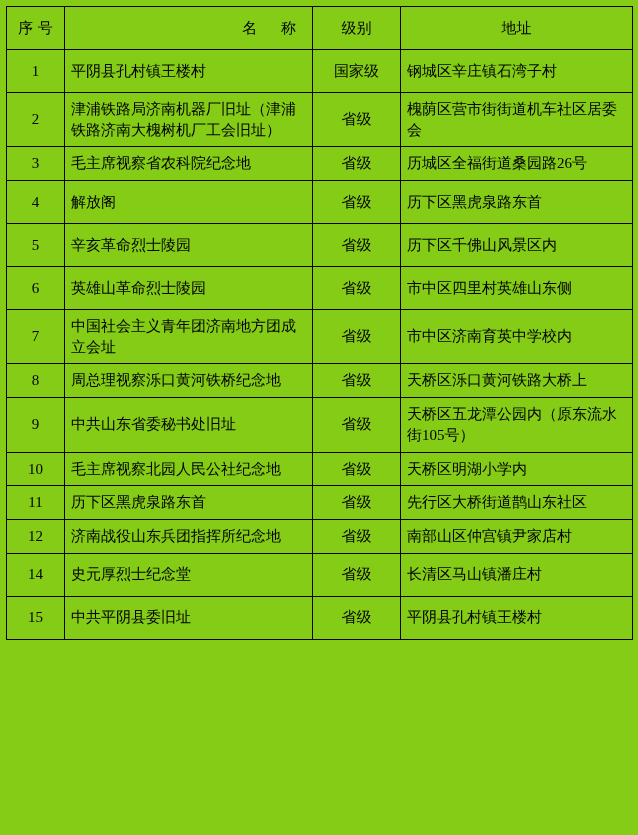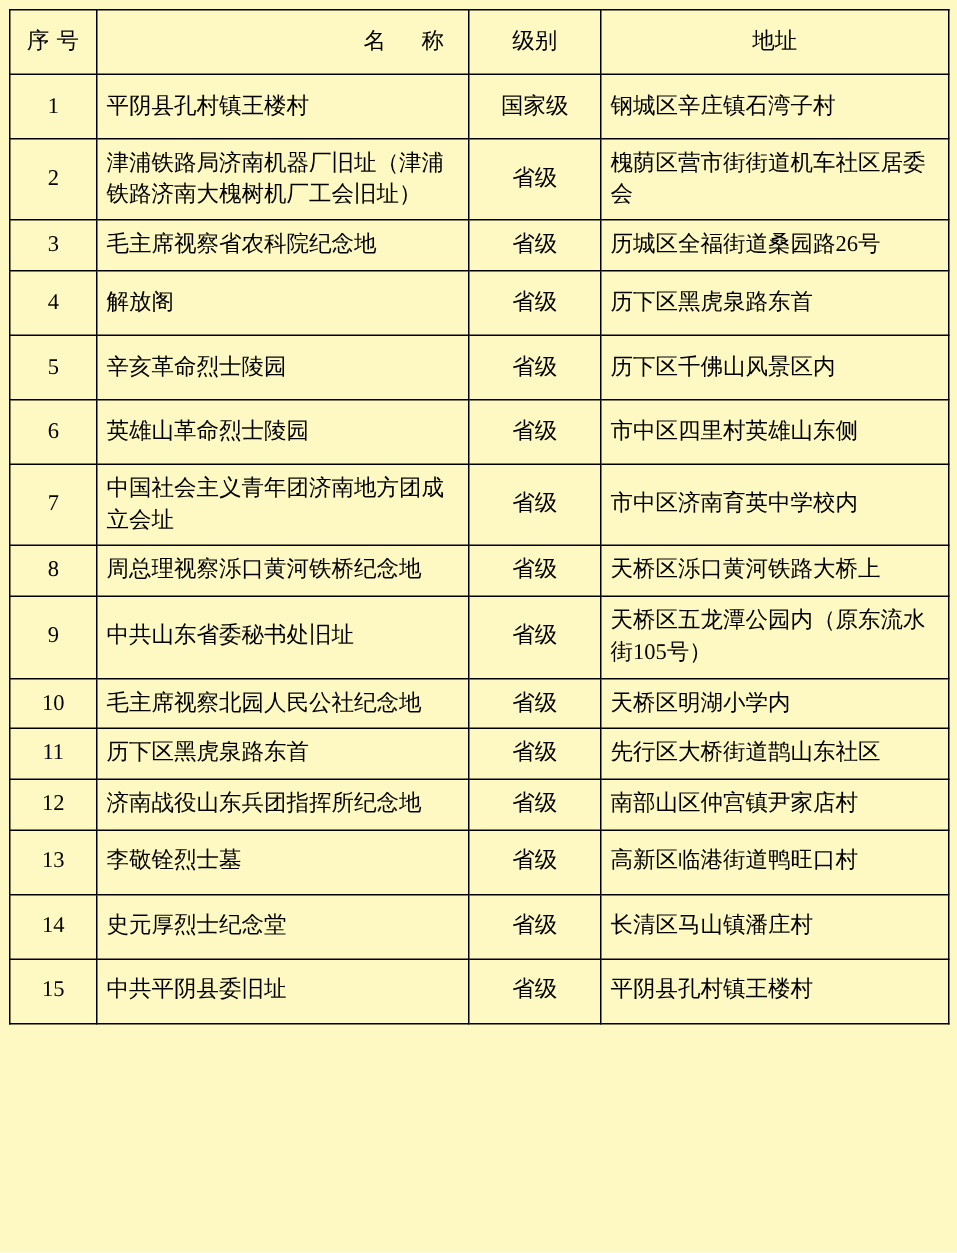--- a/index.html
+++ b/index.html
@@ -12,21 +12,21 @@
     height: 835px;
     font-family: "Liberation Serif", "DejaVu Serif", serif;
     color: #000000;
     overflow: hidden;
   }
   .sheet {
     width: 638px;
     height: 835px;
     box-sizing: border-box;
     padding: 6px 6px 0 6px;
-    background: #fef9c3;
+    background: #84cc16;
   }
   table.reg-table {
     border-collapse: collapse;
     width: 626px;
     table-layout: fixed;
   }
   table.reg-table td, table.reg-table th {
     border: 1px solid #000000;
     padding: 6px 6px;
     font-size: 15px;
@@ -156,26 +156,20 @@
         <td class="cell-level">省级</td>
         <td class="cell-addr">先行区大桥街道鹊山东社区</td>
       </tr>
       <tr>
         <td class="cell-no">12</td>
         <td class="cell-name">济南战役山东兵团指挥所纪念地</td>
         <td class="cell-level">省级</td>
         <td class="cell-addr">南部山区仲宫镇尹家店村</td>
       </tr>
       <tr class="row-short">
-        <td class="cell-no">13</td>
-        <td class="cell-name">李敬铨烈士墓</td>
-        <td class="cell-level">省级</td>
-        <td class="cell-addr">高新区临港街道鸭旺口村</td>
-      </tr>
-      <tr class="row-short">
         <td class="cell-no">14</td>
         <td class="cell-name">史元厚烈士纪念堂</td>
         <td class="cell-level">省级</td>
         <td class="cell-addr">长清区马山镇潘庄村</td>
       </tr>
       <tr class="row-short">
         <td class="cell-no">15</td>
         <td class="cell-name">中共平阴县委旧址</td>
         <td class="cell-level">省级</td>
         <td class="cell-addr">平阴县孔村镇王楼村</td>

